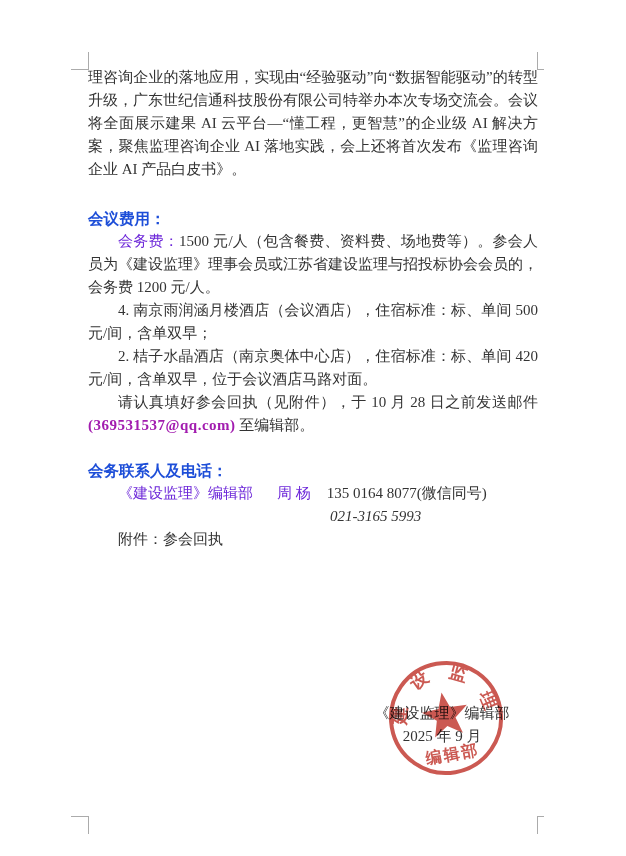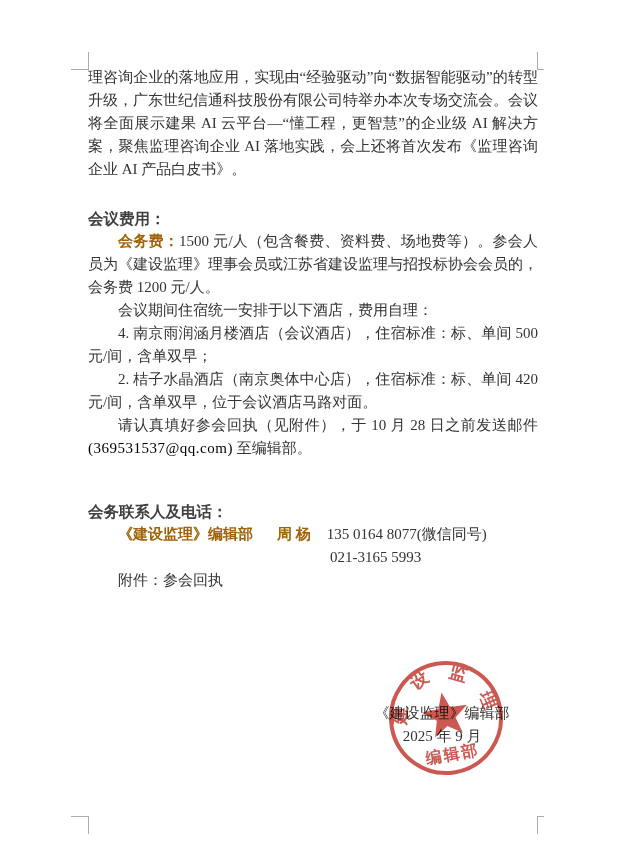--- a/index.html
+++ b/index.html
@@ -29,35 +29,35 @@
     color: #333333;
     text-align: justify;
   }
   .para { text-indent: 2em; }
   .para.no-indent { text-indent: 0; }
   .content h2 {
     font-family: "Liberation Sans", "DejaVu Sans", sans-serif;
     font-size: 15.5px;
     line-height: 23px;
     font-weight: 700;
-    color: #404040;
+    color: #1d4ed8;
     text-indent: 0;
   }
   .h-fees { margin-top: 26px; }
-  .h-contacts { margin-top: 40px; }
-  b.inline-bold { font-weight: 700; color: #a16207; }
+  .h-contacts { margin-top: 22px; }
+  b.inline-bold { font-weight: 400; color: #6d28d9; }
   b.email {
-    font-weight: 400;
-    color: #000000;
+    font-weight: 700;
+    color: #a21caf;
     letter-spacing: 0.5px;
   }
   .contact-line { text-indent: 2em; }
   .contact-name { margin-left: 24px; }
   .contact-phone { margin-left: 16px; font-family: Liberation Serif, serif; }
-  .phone2 { padding-left: 242px; }
+  .phone2 { padding-left: 242px; font-style: italic; }
   .attachment { text-indent: 2em; }
 
   .signature {
     position: absolute;
     left: 356px;
     top: 702px;
     width: 172px;
     text-align: center;
     font-size: 15px;
     line-height: 23px;
@@ -84,21 +84,20 @@
   <div class="crop br"></div>
 
   <div class="content">
 
     <p class="para no-indent">理咨询企业的落地应用，实现由“经验驱动”向“数据智能驱动”的转型升级，广东世纪信通科技股份有限公司特举办本次专场交流会。会议将全面展示建果 AI 云平台—“懂工程，更智慧”的企业级 AI 解决方案，聚焦监理咨询企业 AI 落地实践，会上还将首次发布《监理咨询企业 AI 产品白皮书》。</p>
 
     <h2 class="h-fees">会议费用：</h2>
 
     <p class="para"><b class="inline-bold">会务费：</b><span>1500 元/人（包含餐费、资料费、场地费等）。参会人员为《建设监理》理事会员或江苏省建设监理与招投标协会会员的，会务费 1200 元/人。</span></p>
 
-    <p class="para">会议期间住宿统一安排于以下酒店，费用自理：</p>
 
     <p class="para">4. 南京雨润涵月楼酒店（会议酒店），住宿标准：标、单间 500 元/间，含单双早；</p>
 
     <p class="para">2. 桔子水晶酒店（南京奥体中心店），住宿标准：标、单间 420 元/间，含单双早，位于会议酒店马路对面。</p>
 
 
     <p class="para"><span>请认真填好参会回执（见附件），于 10 月 28 日之前发送邮件</span> <b class="email">(369531537@qq.com)</b><span> 至编辑部。</span></p>
 
     <h2 class="h-contacts">会务联系人及电话：</h2>
 

